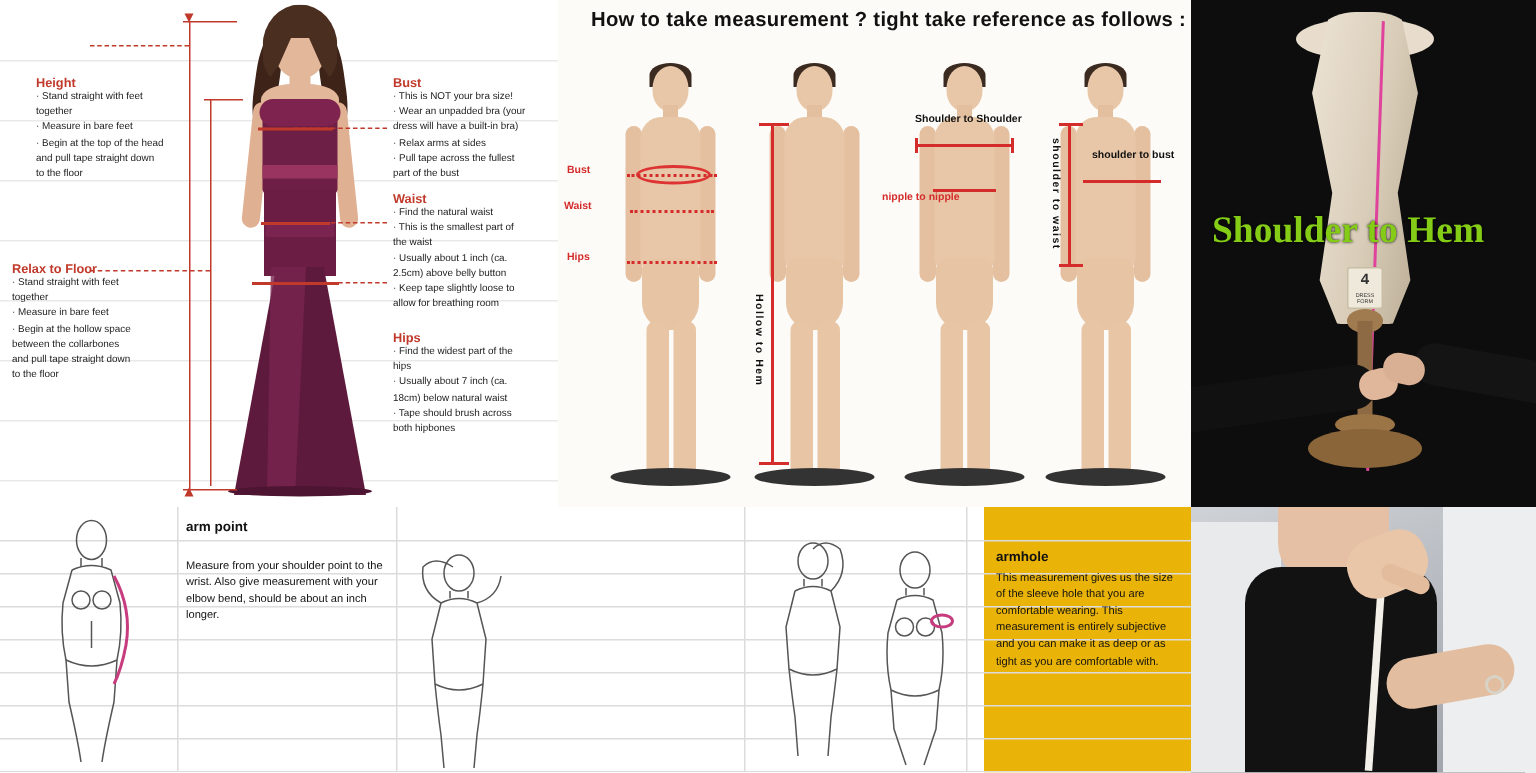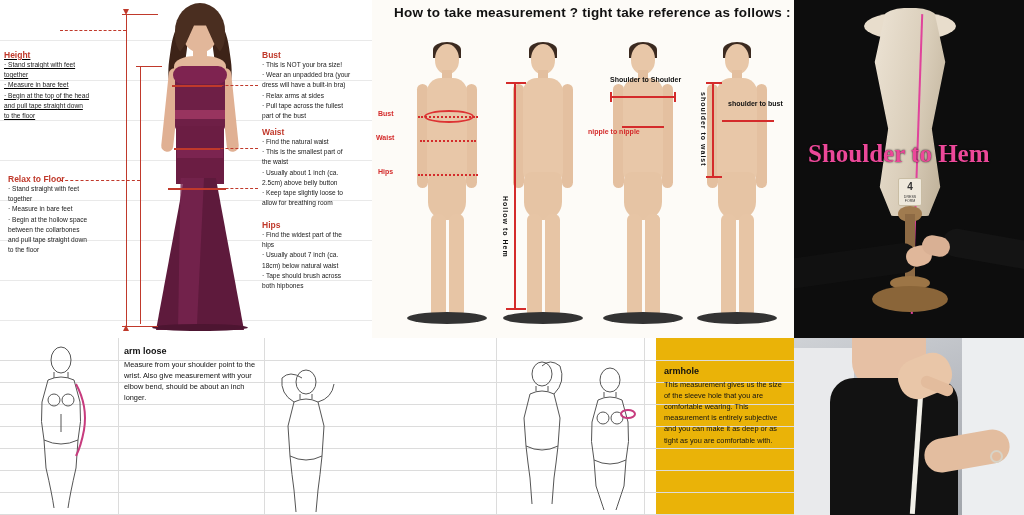--- a/index.html
+++ b/index.html
@@ -125,21 +125,21 @@
     border-radius:0 30px 30px 0;transform:rotate(-8deg);
   }
   .hand-left{position:absolute;left:112px;top:246px;width:26px;height:20px;background:#e0b79a;border-radius:10px;transform:rotate(-14deg);}
   .arm-right{
     position:absolute;left:148px;top:236px;width:110px;height:28px;background:#141414;
     border-radius:28px 0 0 28px;transform:rotate(10deg);
   }
   .hand-right{position:absolute;left:128px;top:236px;width:28px;height:20px;background:#d9b094;border-radius:10px;transform:rotate(12deg);}
   #shoulder-to-hem-label{
     position:absolute;left:14px;top:140px;width:212px;
-    font-size:25px;font-weight:bold;color:#ec4899;
+    font-size:25px;font-weight:bold;color:#84cc16;
     text-shadow:0 0 2px #000;
     font-family:"Liberation Serif", serif;
   }
 
   
   #panel-arm{position:absolute;left:0;top:338px;width:356px;height:177px;background:#fff;overflow:hidden;}
   #panel-biceps{position:absolute;left:356px;top:338px;width:300px;height:177px;background:#fff;overflow:hidden;}
   #panel-armhole{position:absolute;left:656px;top:338px;width:138px;height:177px;background:#eab308;overflow:hidden;}
   .ruled{position:absolute;left:0;top:0;right:0;bottom:0;}
   .ruled .hl{position:absolute;left:0;right:0;height:1px;background:#dcdcdc;}
@@ -210,21 +210,21 @@
     <div class="dash-h" style="left:60px;top:180px;width:80px;"></div>
 
     <div class="dash-h" style="left:196px;top:85px;width:62px;"></div>
     <div class="dash-h" style="left:196px;top:148px;width:62px;"></div>
     <div class="dash-h" style="left:196px;top:188px;width:62px;"></div>
 
     <div class="hline" style="left:172px;top:85px;width:50px;height:2px;background:#c0392b;"></div>
     <div class="hline" style="left:174px;top:148px;width:46px;height:2px;background:#c0392b;"></div>
     <div class="hline" style="left:168px;top:188px;width:58px;height:2px;background:#c0392b;"></div>
 
-    <div class="blocktext" style="left:4px;top:50px;width:96px;text-decoration:underline;">
+    <div class="blocktext" style="left:24px;top:50px;width:96px;">
       <div class="lbl-head">Height</div>
       <div class="lbl-blk">
         <div>· Stand straight with feet</div>
         <div>together</div>
         <div>· Measure in bare feet</div>
         <div>· Begin at the top of the head</div>
         <div>and pull tape straight down</div>
         <div>to the floor</div>
       </div>
     </div>
@@ -404,22 +404,22 @@
             <circle cx="50" cy="56" r="6"></circle>
           <path d="M43 70 v18"></path>
         </g>
         <g fill="none" stroke="#c73c7e" stroke-width="2">
           <path d="M58 40 Q70 62 66 86 Q63 102 58 112"></path>
         </g>
       </svg>
     </div>
 
     <div style="position:absolute;left:124px;top:8px;width:132px;">
-      <div class="sec-title">arm loose</div>
-      <div class="sec-body" style="margin-top:3px;">Measure from your shoulder point to the wrist. Also give measurement with your elbow bend, should be about an inch longer.</div>
+      <div class="sec-title">arm point</div>
+      <div class="sec-body" style="margin-top:15px;">Measure from your shoulder point to the wrist. Also give measurement with your elbow bend, should be about an inch longer.</div>
     </div>
 
     <div class="ldfig" style="left:262px;top:26px;">
       <svg width="90" height="150" viewBox="0 0 90 150">
         <g fill="none" stroke="#555" stroke-width="1">
           <ellipse cx="44" cy="18" rx="10" ry="12"></ellipse>
           <path d="M38 30 v5 M50 30 v5"></path>
           <path d="M32 38 Q44 32 56 38 L62 62 L60 92 Q58 112 56 126 L54 148 M32 38 L26 62 L28 92 Q30 112 32 126 L34 148"></path>
           <path d="M32 38 Q18 30 20 14 Q28 6 40 14"></path>
           <path d="M56 38 Q70 34 72 20"></path>

